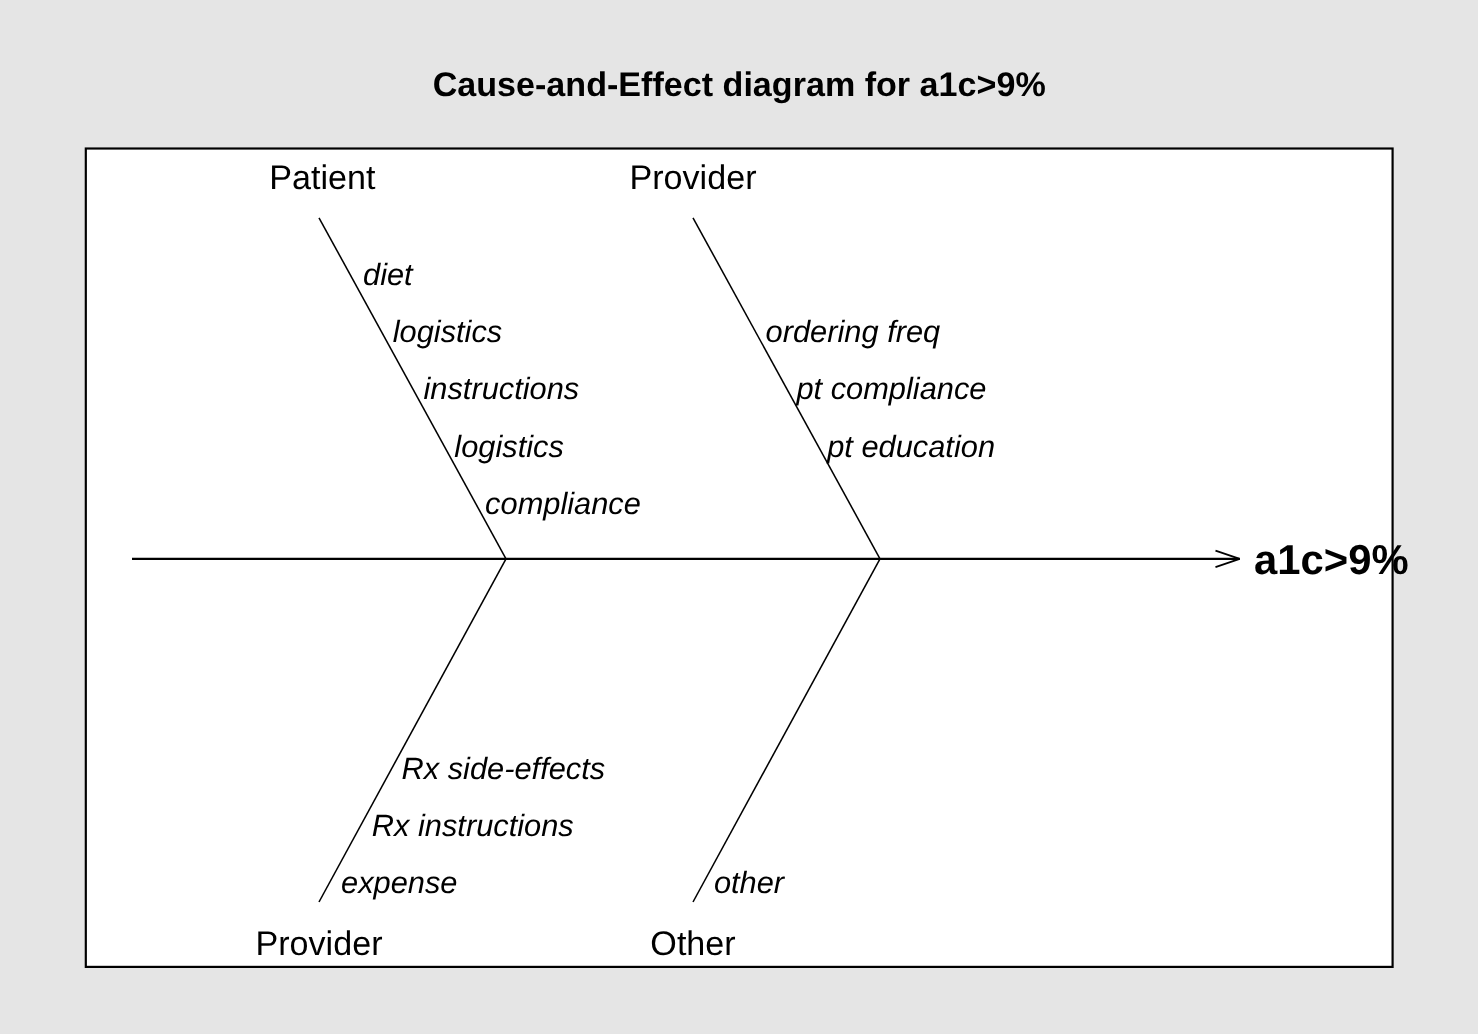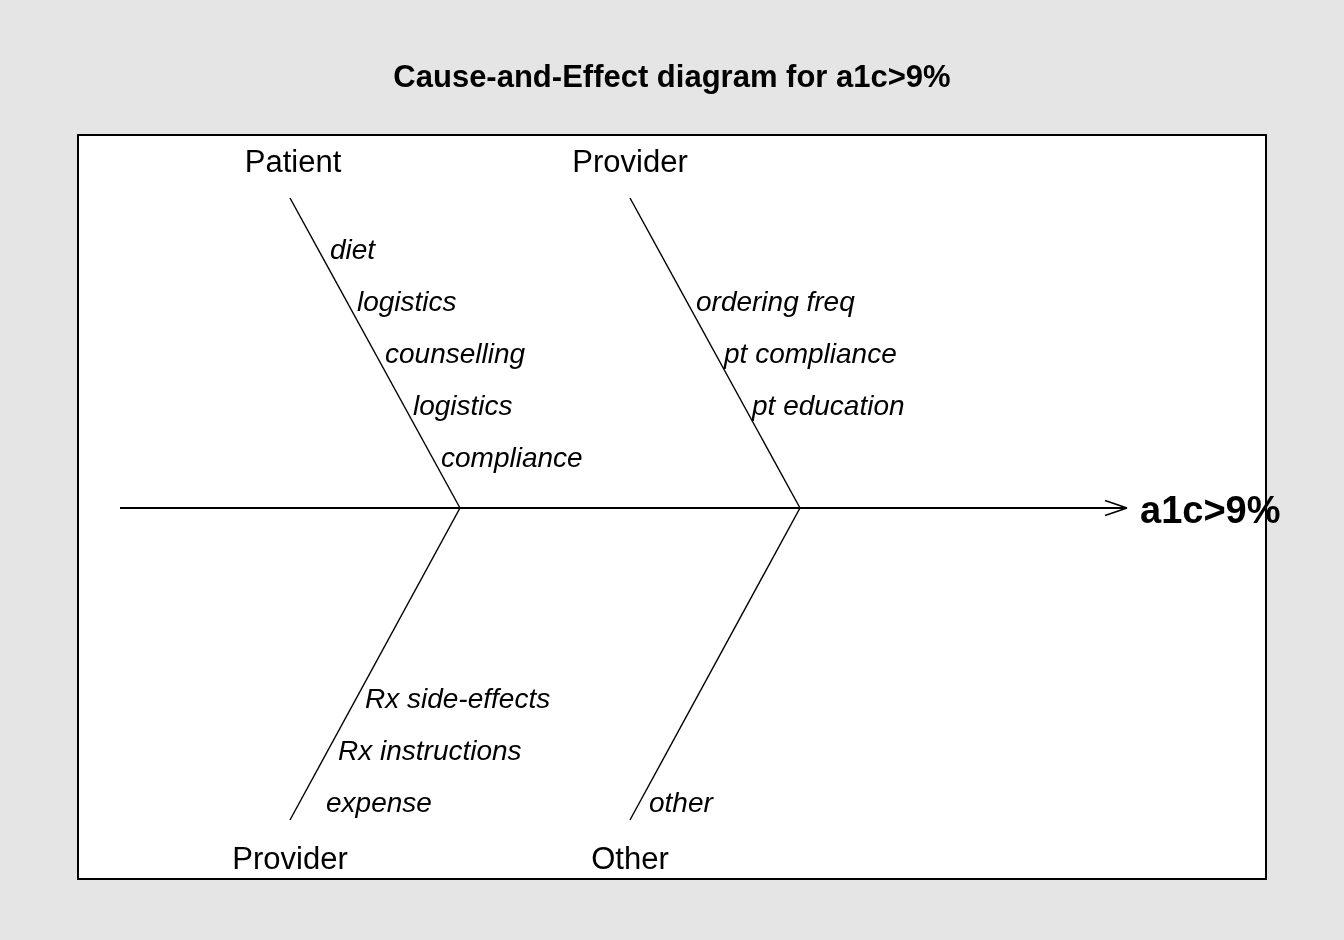--- a/index.html
+++ b/index.html
@@ -89,30 +89,30 @@
       <line x1="721" y1="372" x2="551" y2="684" stroke="#000" stroke-width="1.4"></line>
     </svg>
 
     <div class="lbl category" style="left:214px; top:25px;text-align:right;">Patient</div>
     <div class="lbl category" style="left:551px; top:25px;">Provider</div>
     <div class="lbl category" style="left:211px; top:722px;">Provider</div>
     <div class="lbl category" style="left:551px; top:722px;">Other</div>
 
     <div class="lbl cause" style="left:251px; top:114px;">diet</div>
     <div class="lbl cause" style="left:278px; top:166px;">logistics</div>
-    <div class="lbl cause" style="left:306px; top:218px;">counselling</div>
+    <div class="lbl cause" style="left:306px; top:218px;">instructions</div>
     <div class="lbl cause" style="left:334px; top:270px;">logistics</div>
     <div class="lbl cause" style="left:362px; top:322px;">compliance</div>
 
     <div class="lbl cause" style="left:617px; top:166px;">ordering freq</div>
     <div class="lbl cause" style="left:645px; top:218px;">pt compliance</div>
     <div class="lbl cause" style="left:673px; top:270px;">pt education</div>
 
     <div class="lbl cause" style="left:259px; top:615px;">Rx instructions</div>
     <div class="lbl cause" style="left:286px; top:563px;">Rx side-effects</div>
-    <div class="lbl cause" style="left:247px; top:667px;">expense</div>
+    <div class="lbl cause" style="left:231px; top:667px;">expense</div>
 
     <div class="lbl cause" style="left:570px; top:667px;">other</div>
 
     <div class="lbl effect" style="left:1061px; top:374px;">a1c&gt;9%</div>
 
   </div>
 </div>
 
 </body></html>

